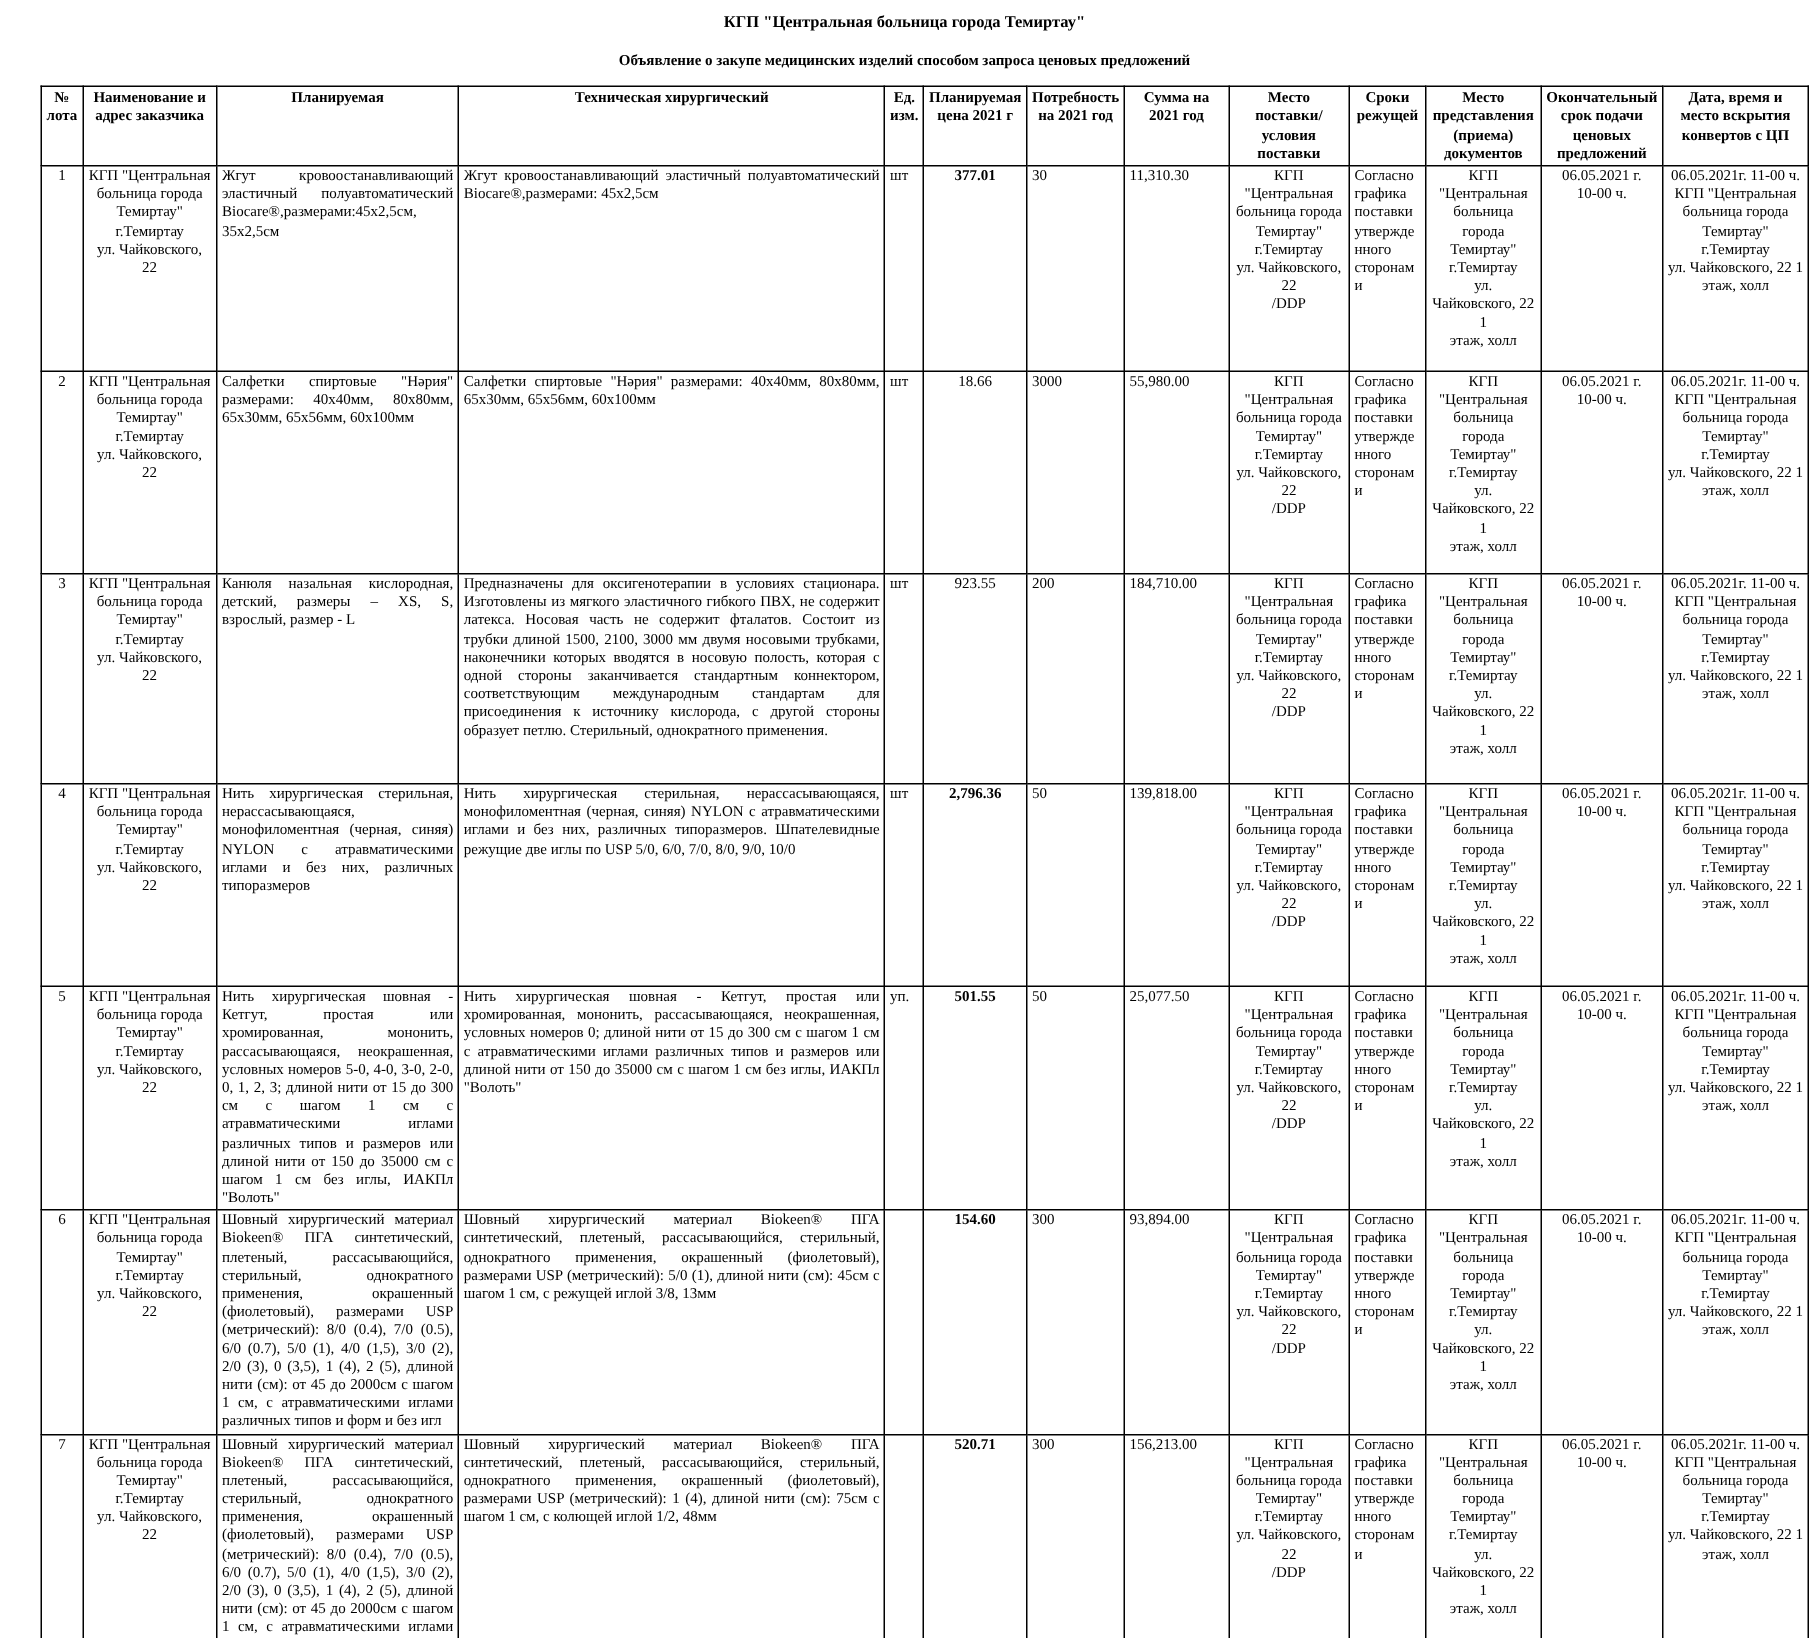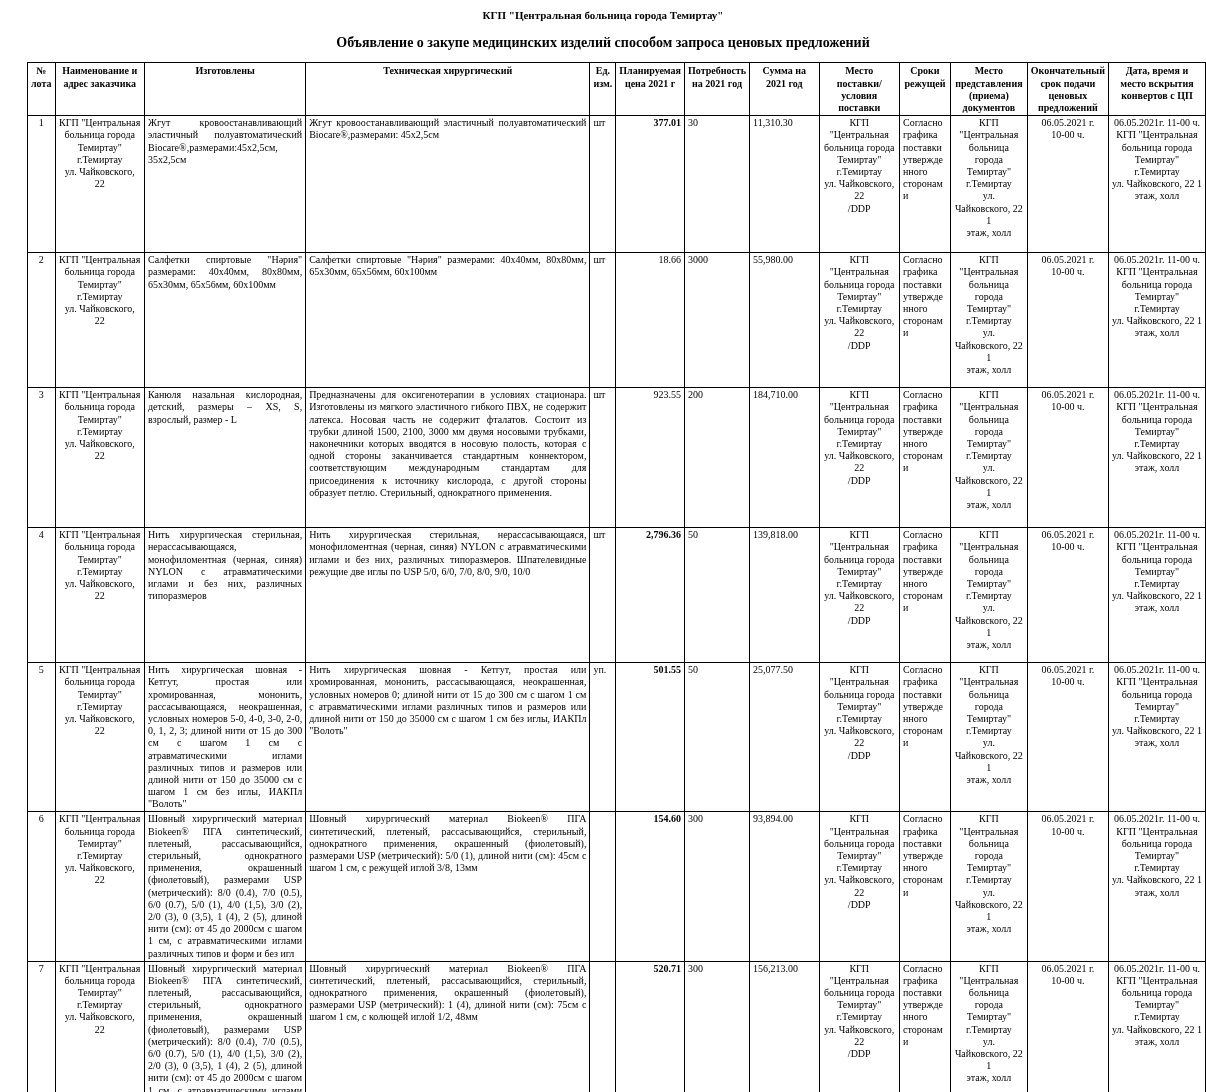--- a/index.html
+++ b/index.html
@@ -5,39 +5,39 @@
   html,body{margin:0;padding:0;background:#ffffff;}
   .page{
     width:1206px;height:1092px;background:#fff;box-sizing:border-box;
     font-family:"Liberation Serif","DejaVu Serif",serif;color:#000;
     padding-top:8px;overflow:hidden;
   }
   .doc-title{
     text-align:center;font-weight:bold;font-size:11px;margin:0 0 0 0;line-height:1.3;
   }
   .doc-subtitle{
-    text-align:center;font-weight:bold;font-size:14px;margin:12px 0 10px 0;line-height:1.3;
+    text-align:center;font-weight:bold;font-size:10px;margin:12px 0 10px 0;line-height:1.3;
   }
   table.lots{
     border-collapse:collapse;table-layout:fixed;margin-left:27px;
     font-size:10px;line-height:1.22;
   }
   table.lots th, table.lots td{
     border:1px solid #000;vertical-align:top;padding:1px 3px;box-sizing:border-box;
     overflow:hidden;
   }
   table.lots th{
     font-weight:bold;text-align:center;height:52px;padding-top:2px;
   }
   td.c-lot{text-align:center;}
   td.c-just{text-align:justify;}
   td.c-center{text-align:left;}
   td.c-pre{text-align:center;white-space:pre-line;}
   td.c-break{word-wrap:break-word;overflow-wrap:break-word;word-break:break-word;}
-  td.c-price{text-align:right;margin-top:32px;}
+  td.c-price{text-align:center;margin-top:32px;}
   td.c-price.bold{font-weight:bold;}
   td.c-sum{padding-right:7px;}
   col.w1{width:24px;}  col.w2{width:90px;}  col.w3{width:162px;} col.w4{width:290px;}
   col.w5{width:25px;}  col.w6{width:64px;}  col.w7{width:64px;}  col.w8{width:70px;}
   col.w9{width:81px;}  col.w10{width:51px;} col.w11{width:77px;} col.w12{width:67px;}
   col.w13{width:98px;}
 </style>
 </head>
 <body>
 
@@ -58,21 +58,21 @@
         <col class="w9">
         <col class="w10">
       <col class="w11">
         <col class="w12">
         <col class="w13">
     </colgroup>
     <thead>
       <tr>
           <th>№ лота</th>
           <th>Наименование и адрес заказчика</th>
-          <th>Изготовлены</th>
+          <th>Планируемая</th>
           <th>Техническая хирургический</th>
           <th>Ед. изм.</th>
           <th>Планируемая цена 2021 г</th>
           <th>Потребность на 2021 год</th>
           <th>Сумма на 2021 год</th>
           <th>Место поставки/условия поставки</th>
           <th>Сроки режущей</th>
           <th>Место представления (приема) документов</th>
           <th>Окончательный срок подачи ценовых предложений</th>
           <th>Дата, время и место вскрытия конвертов с ЦП</th>

